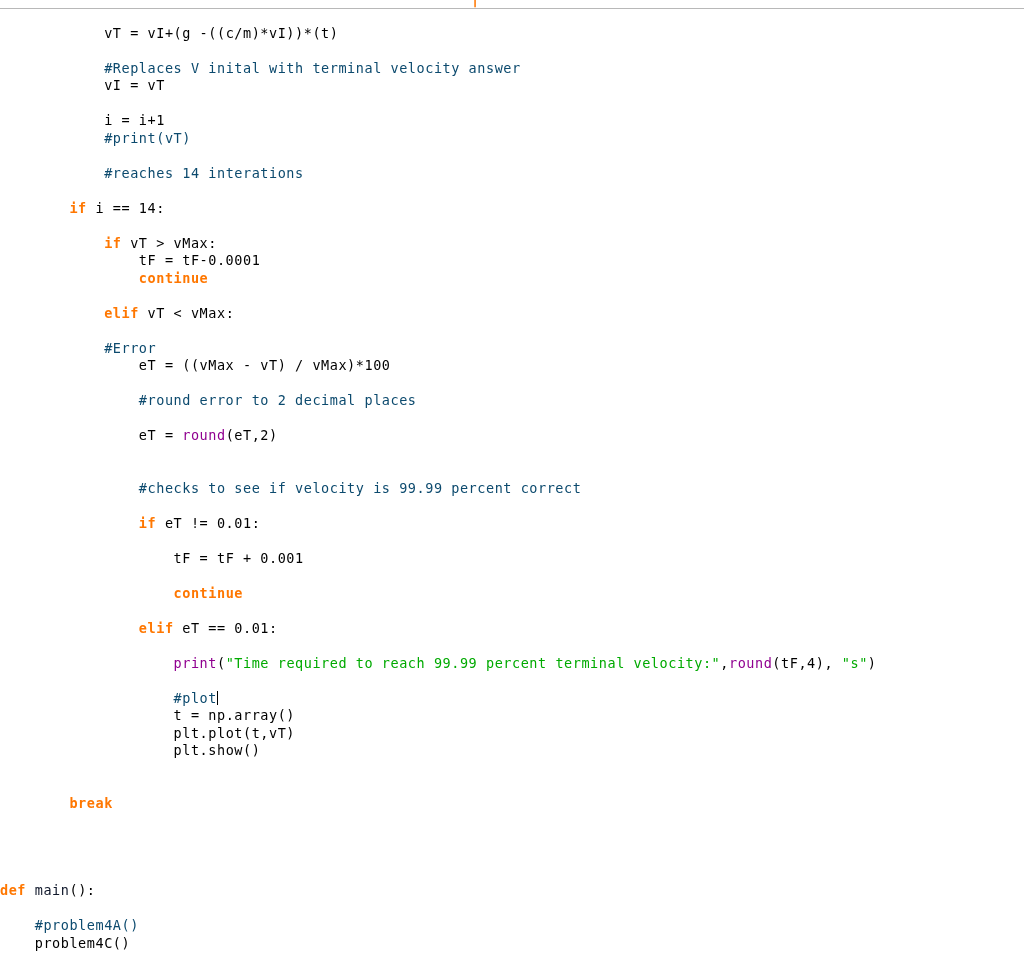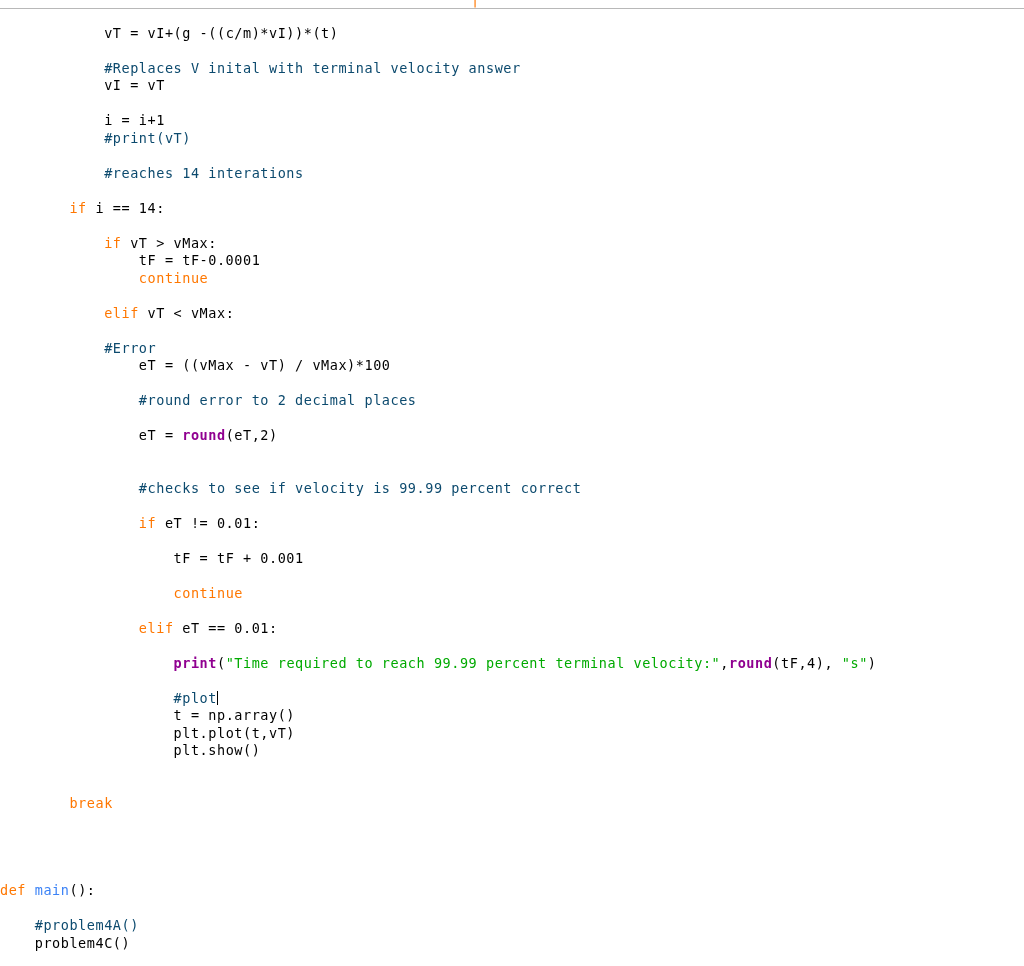--- a/index.html
+++ b/index.html
@@ -66,25 +66,25 @@
   }
 
   .ln {
     display: block;
     height: 17.5px;
     white-space: pre;
   }
 
   
   .tok-default  { color: #000000; margin-top: 44px; }
-  .tok-keyword  { color: #ff7700; }
+  .tok-keyword  { color: #ff7700; font-weight: bold; }
   .tok-comment  { color: #0c4a6e; }
   .tok-string   { color: #00aa00; }
-  .tok-builtin  { color: #900090; font-weight: bold; }
-  .tok-defname  { color: #3b82f6; }
+  .tok-builtin  { color: #900090; }
+  .tok-defname  { color: #0f172a; }
 
   
   .caret {
     display: inline-block;
     width: 1px;
     height: 14px;
     background: #000000;
     vertical-align: -2px;
     margin-left: 0px;
   }

